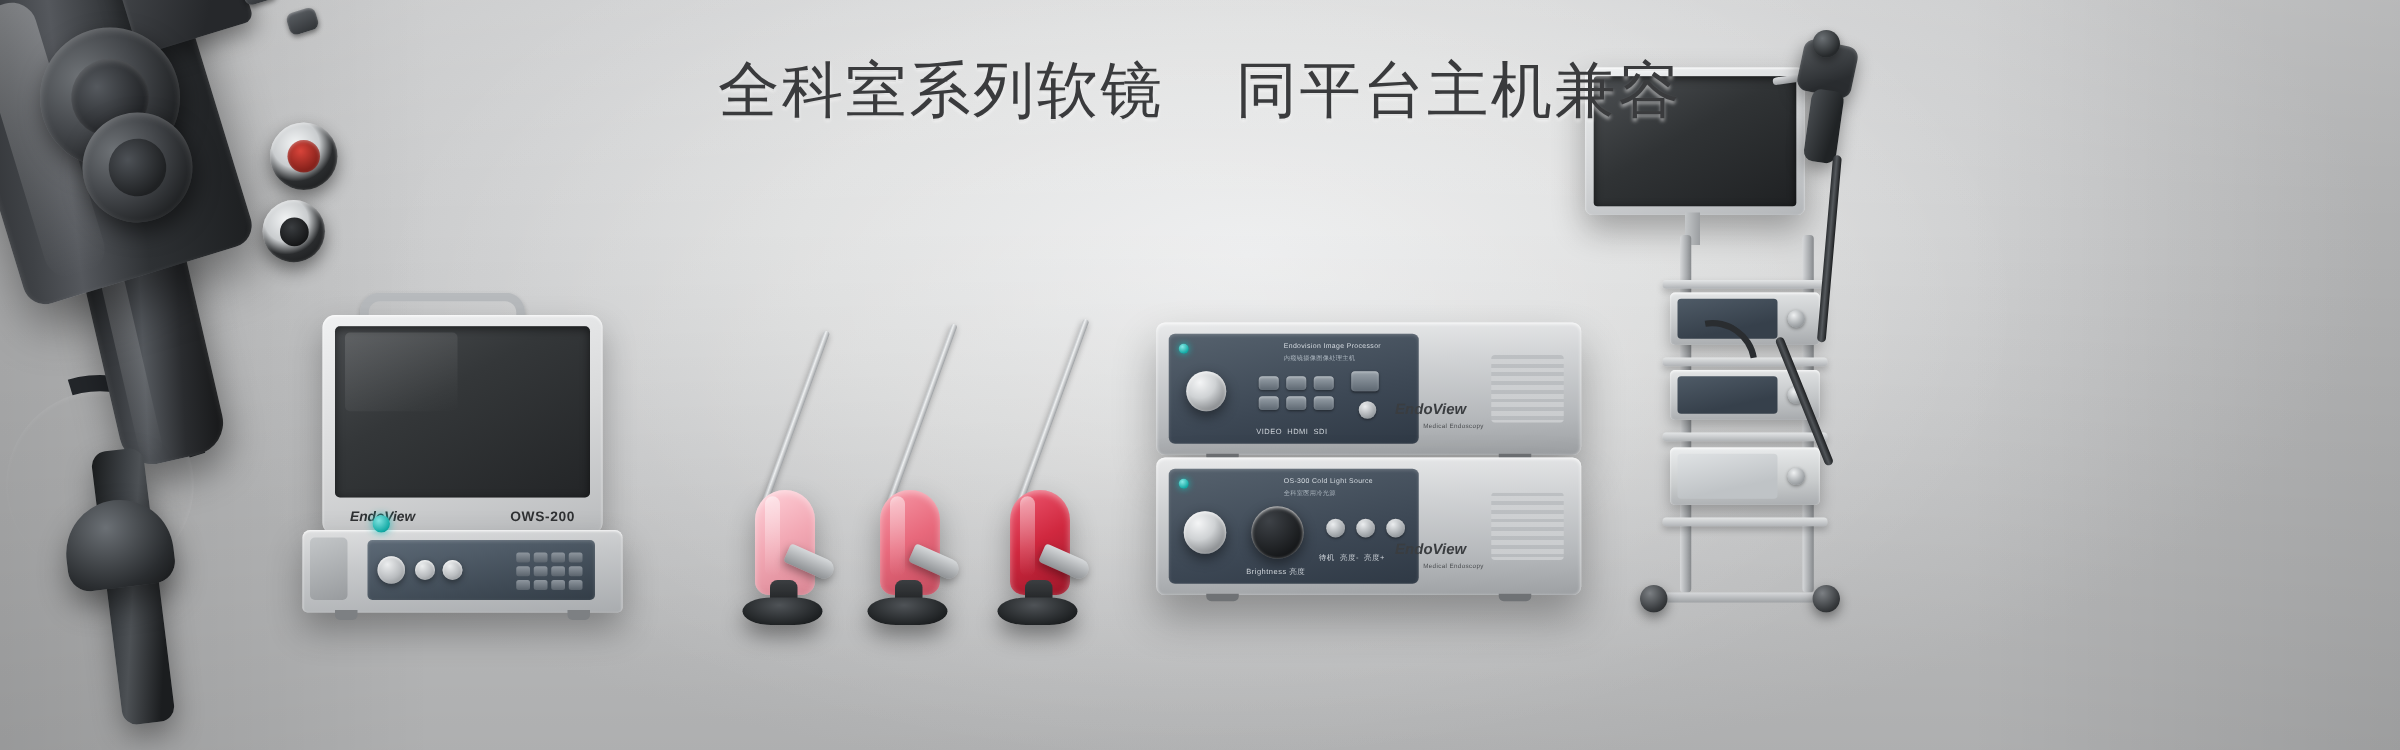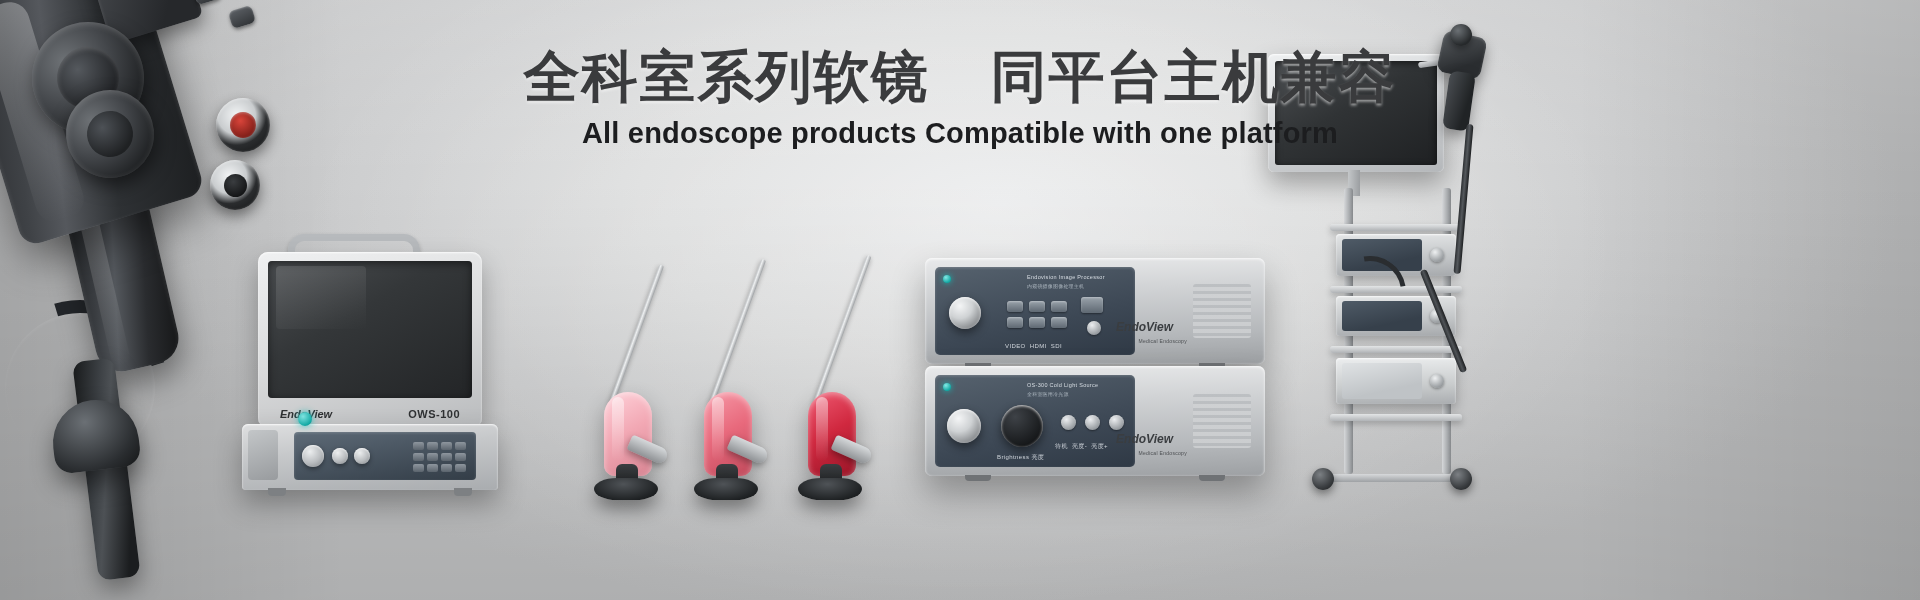--- a/index.html
+++ b/index.html
@@ -19,21 +19,21 @@
     position:absolute;inset:0;pointer-events:none;
     background:
       radial-gradient(ellipse 1150px 640px at 50% 40%, rgba(255,255,255,.30) 0%, rgba(255,255,255,0) 58%),
       linear-gradient(to bottom, rgba(255,255,255,.12) 0%, rgba(0,0,0,0) 30%, rgba(0,0,0,.10) 100%),
       linear-gradient(to right, rgba(0,0,0,.13) 0%, rgba(0,0,0,0) 18%, rgba(0,0,0,0) 82%, rgba(0,0,0,.10) 100%);
   }
 
   
   .textblock{position:absolute;left:0;top:46px;width:1920px;text-align:center;z-index:40;}
   .headline{
-    font-size:56px;font-weight:700;color:#3a3b3d;letter-spacing:2px;
+    font-size:49px;font-weight:400;color:#3a3b3d;letter-spacing:2px;
     line-height:1.12;white-space:nowrap;
     text-shadow:0 2px 3px rgba(255,255,255,.55), 0 1px 0 rgba(0,0,0,.07);
   }
   .headline .gap{display:inline-block;width:26px;}
   .tagline{
     margin-top:8px;font-size:29px;font-weight:700;color:#1c1d1f;
     letter-spacing:.2px;white-space:nowrap;
   }
   .depts{margin-top:30px;}
   .dept-cn{font-size:19px;color:#3e4042;letter-spacing:.6px;white-space:nowrap;line-height:1.5;}
@@ -373,21 +373,21 @@
     <div class="port p1"></div>
     <div class="port p2"></div>
   </div>
 
   <div class="dev" id="ows100-console">
     <div class="ows-handle"></div>
     <div class="ows-screen-shell">
       <div class="ows-screen"></div>
       <div class="ows-chin">
         <span class="ows-brand brand" style="color:#2f3133;">EndoView</span>
-        <span class="ows-model">OWS-100</span>
+        <span class="ows-model">OWS-200</span>
       </div>
     </div>
     <div class="ows-base">
       <div class="ows-grip"></div>
       <div class="ows-panel">
         <div class="ows-dial d1"></div>
         <div class="ows-dial d2"></div>
         <div class="ows-dial d3"></div>
         <div class="keypad">
           <i></i>
@@ -517,17 +517,16 @@
     <div class="scope-tube"></div>
     <div class="scope-tube2"></div>
   </div>
 
   <div class="textblock">
     <div class="headline">
       <span>全科室系列软镜</span>
       <span class="gap"></span>
       <span>同平台主机兼容</span>
     </div>
-    <div class="tagline">All endoscope products Compatible with one platform</div>
   </div>
 
   <div class="vignette"></div>
 </div>
 
 </body></html>

